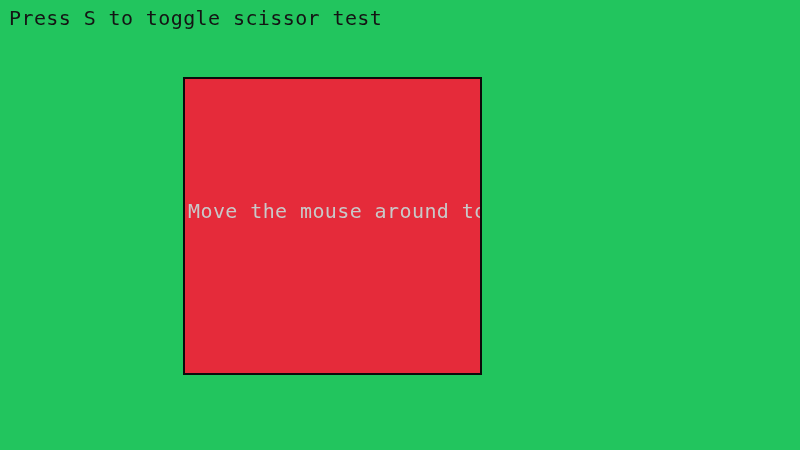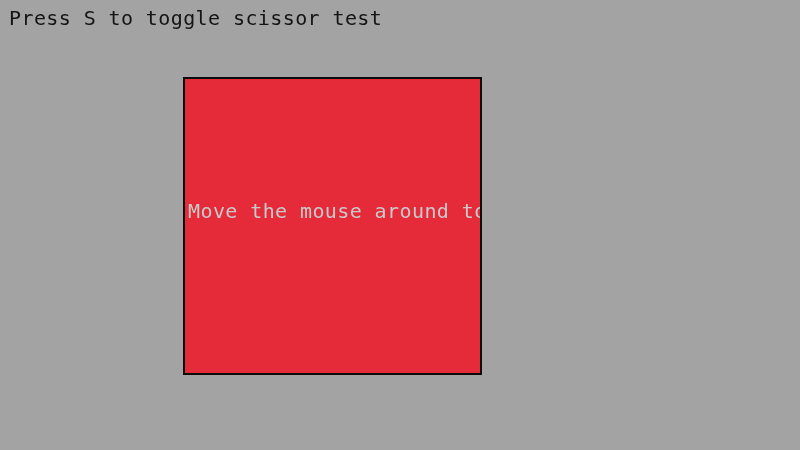--- a/index.html
+++ b/index.html
@@ -11,21 +11,21 @@
     width: 800px;
     height: 450px;
     overflow: hidden;
     font-family: "DejaVu Sans Mono", "Liberation Mono", monospace;
   }
 
   #app-canvas {
     position: relative;
     width: 800px;
     height: 450px;
-    background: #a3a3a3;
+    background: #22c55e;
     overflow: hidden;
   }
 
   
   #hint-text {
     position: absolute;
     left: 9px;
     top: 5px;
     font-size: 20px;
     line-height: 26px;

